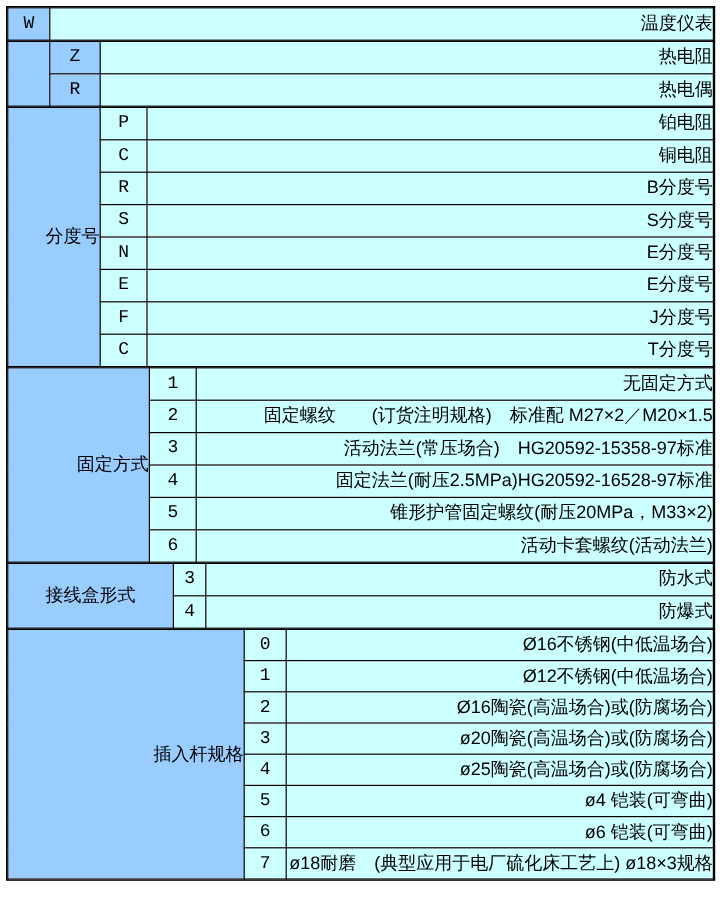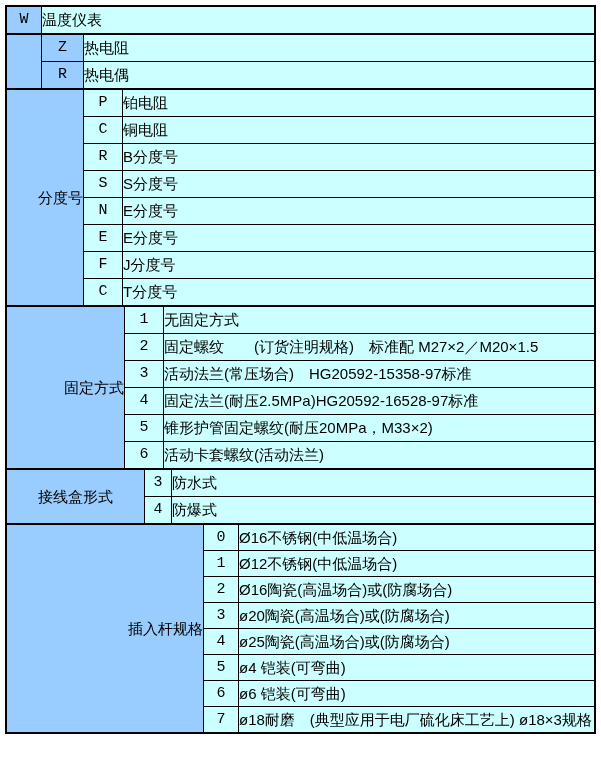--- a/index.html
+++ b/index.html
@@ -23,21 +23,21 @@
   }
   table.sec6 td{height:25px;line-height:25px;}
   td.lbl{background:var(--label_bg,#99ccff);}
   td.lbl-left{text-align:right;padding-left:6px;}
   td.lbl-center{text-align:center;}
   td.cde{
     background:var(--cell_bg,#ccffff);text-align:center;
     font-family:"Liberation Mono",monospace;font-size:13px;
   }
   td.cde-blue{background:var(--label_bg,#99ccff);}
-  td.dsc{background:var(--cell_bg,#ccffff);padding-left:7px;text-align:left;}
+  td.dsc{background:var(--cell_bg,#ccffff);padding-left:7px;text-align:right;}
   .twoline{
     display:inline-block;width:17px;line-height:26px;
     word-break:break-all;text-align:center;vertical-align:middle;margin-left:48px;
   }
 </style>
 </head>
 <body>
 
 <div class="page">
   <div class="sheet">

